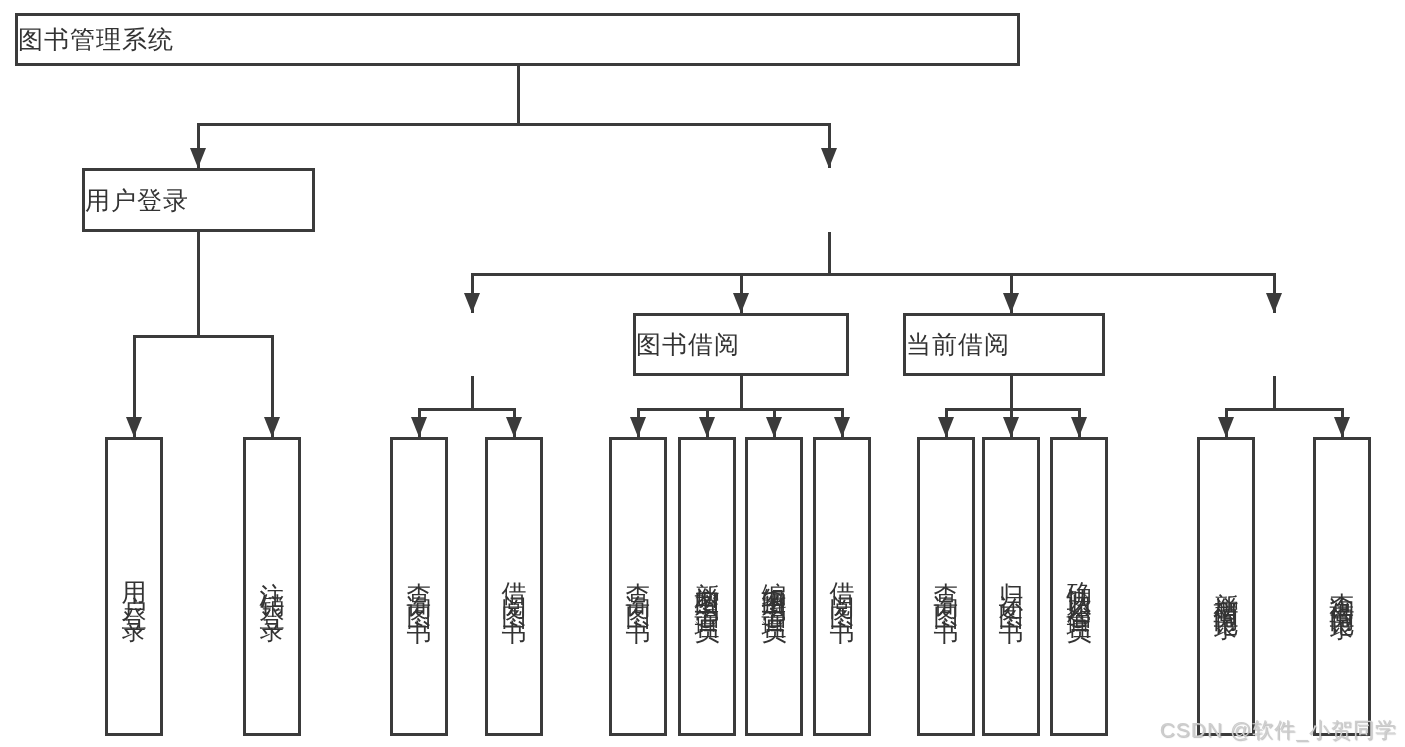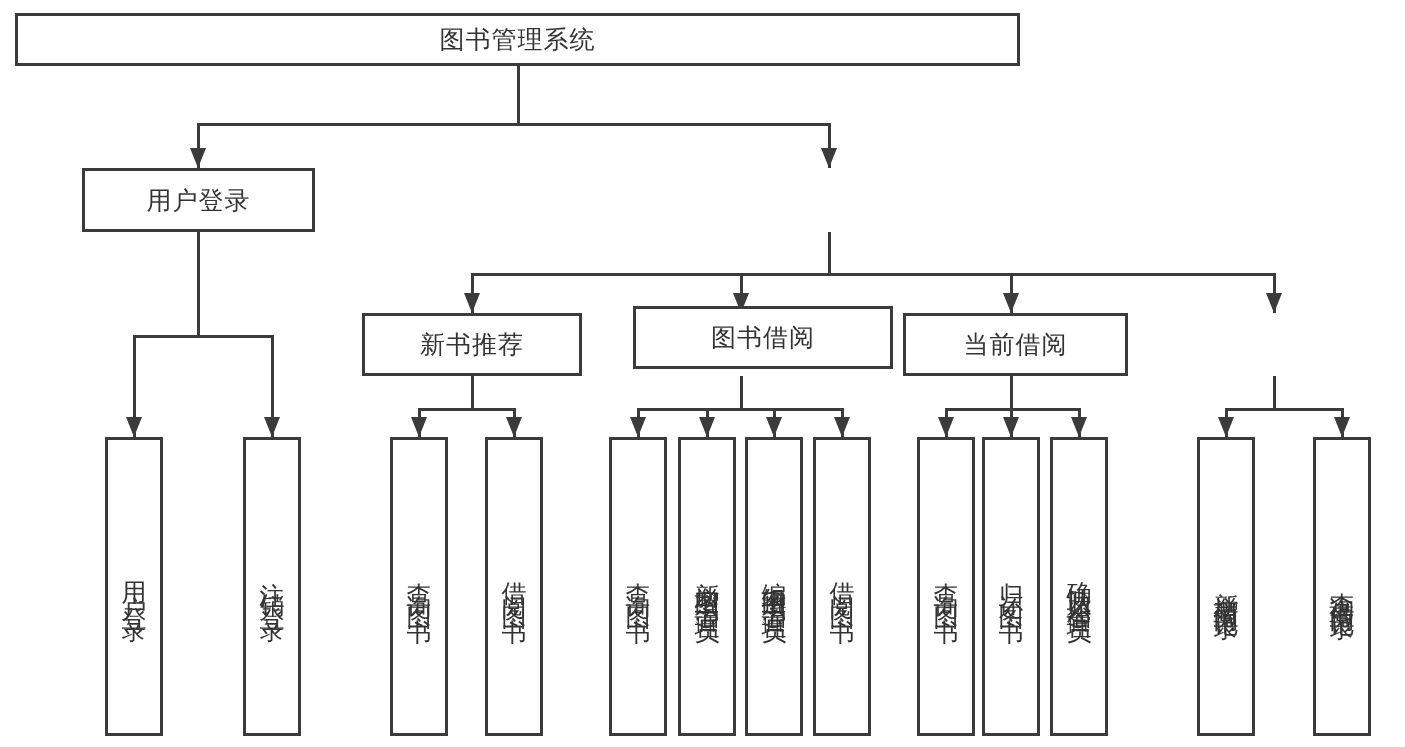--- a/index.html
+++ b/index.html
@@ -14,21 +14,21 @@
   .line.h { height:3px; }
   .arrow {
     position:absolute; width:0; height:0;
     border-left:8px solid transparent;
     border-right:8px solid transparent;
     border-top:20px solid #3b3b3b;
   }
   .hnode {
     position:absolute; box-sizing:border-box;
     border:3px solid #3b3b3b; background:#ffffff;
-    display:flex; align-items:center; justify-content:center;
+    display:flex; align-items:center; 
     font-size:25px; letter-spacing:1px; white-space:nowrap;
   }
   .vnode {
     position:absolute; top:437px; height:299px; width:58px;
     box-sizing:border-box; border:3px solid #3b3b3b; background:#ffffff;
     display:flex; align-items:center; justify-content:center;
     writing-mode:vertical-lr; text-orientation:mixed;
     font-size:25px; letter-spacing:0.5em; line-height:1;
   }
   .vnode.mid  { letter-spacing:0.2em; }
@@ -105,27 +105,24 @@
   <div class="arrow" style="left:1334px;top:417px"></div>
 
   <div class="hnode" style="left:15px;top:13px;width:1005px;height:53px">
     <span>图书管理系统</span>
   </div>
 
   <div class="hnode" style="left:82px;top:168px;width:233px;height:64px">
     <span>用户登录</span>
   </div>
 
-  <div class="hnode" style="left:362px;top:313px;width:220px;height:63px">
-    <span>新书推荐</span>
-  </div>
-  <div class="hnode" style="left:633px;top:306px;width:260px;height:63px">
+  <div class="hnode" style="left:633px;top:313px;width:216px;height:63px">
     <span>图书借阅</span>
   </div>
-  <div class="hnode" style="left:903px;top:313px;width:225px;height:63px">
+  <div class="hnode" style="left:903px;top:313px;width:202px;height:63px">
     <span>当前借阅</span>
   </div>
 
   <div class="vnode" style="left:105px">
     <span>用户登录</span>
   </div>
   <div class="vnode" style="left:243px">
     <span>注销登录</span>
   </div>
 
@@ -159,14 +156,15 @@
     <span>确认归还（管理员）</span>
   </div>
 
   <div class="vnode mid" style="left:1197px">
     <span>新增借阅记录</span>
   </div>
   <div class="vnode mid" style="left:1313px">
     <span>查询借阅记录</span>
   </div>
 
+  <div class="watermark">CSDN @软件_小贺同学</div>
 
 </div>
 
 </body></html>

